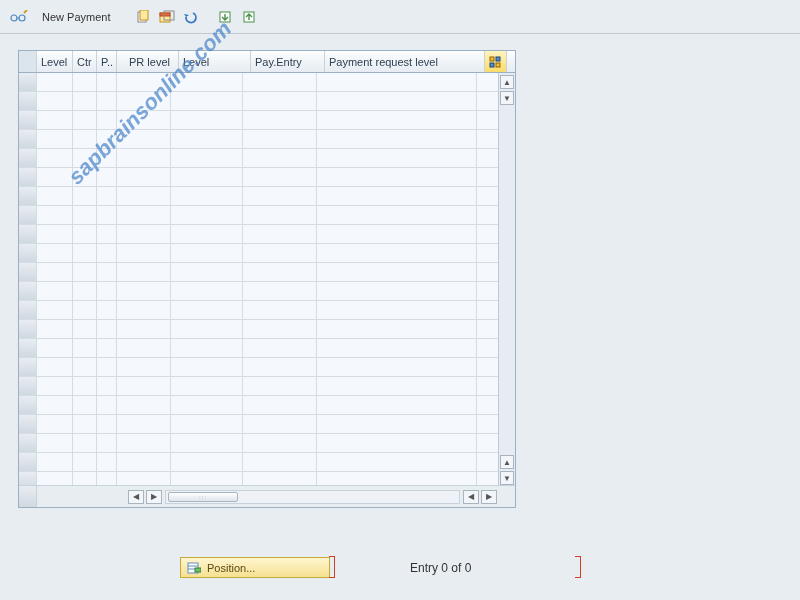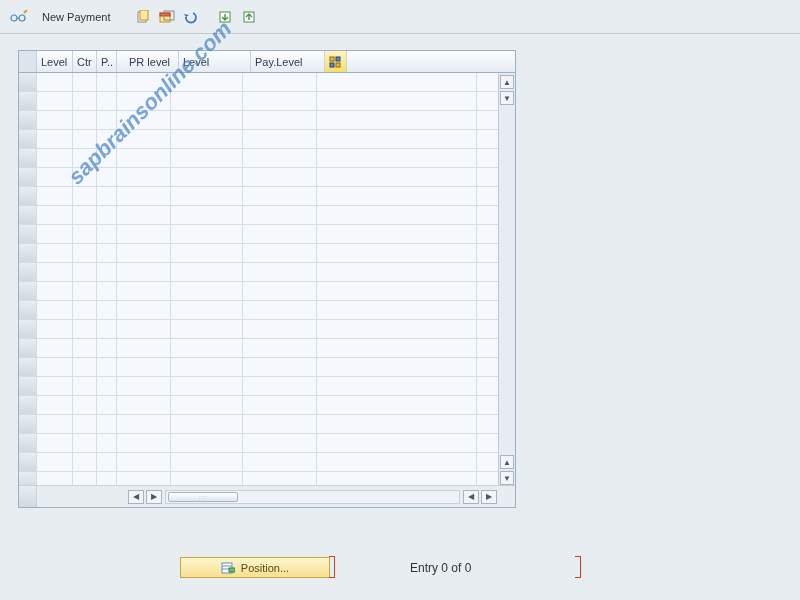--- a/index.html
+++ b/index.html
@@ -156,21 +156,20 @@
       width: 150px;
       height: 21px;
       background: linear-gradient(#fff6d0, #f6e090);
       border: 1px solid #c4a838;
       display: flex;
       align-items: center;
       padding: 0 6px;
       gap: 6px;
       cursor: pointer;
       color: #5a4a10;
-      justify-content: center;
     }
     .red-bracket-l {
       position:absolute; left:329px; top:556px;
       width:6px; height:22px;
       border-left: 1px solid #d04020;
       border-top: 1px solid #d04020;
       border-bottom: 1px solid #d04020;
       transform: scaleX(-1);
     }
     .red-bracket-r {
@@ -252,21 +251,22 @@
 </div>
 
 <div class="table-container">
   <div class="table-header">
     <div class="th col-sel"></div>
     <div class="th col-level1">Level</div>
     <div class="th col-ctr">Ctr</div>
     <div class="th col-p">P..</div>
     <div class="th col-prlevel">PR level</div>
     <div class="th col-level2">Level</div>
-    <div class="th col-paymethod">Pay.Level</div>
+    <div class="th col-paymethod">Pay.Entry</div>
+    <div class="th col-payreqlevel">Payment request level</div>
     <div class="th col-settings">
       <svg width="12" height="12" viewBox="0 0 12 12">
           <rect x="1" y="1" width="4" height="4" fill="#f0c030" stroke="#906010"></rect>
           <rect x="7" y="1" width="4" height="4" fill="#5090d0" stroke="#204070"></rect>
           <rect x="1" y="7" width="4" height="4" fill="#5090d0" stroke="#204070"></rect>
           <rect x="7" y="7" width="4" height="4" fill="#f0c030" stroke="#906010"></rect>
         </svg>
     </div>
   </div>
   <div class="table-body" id="table-body">

